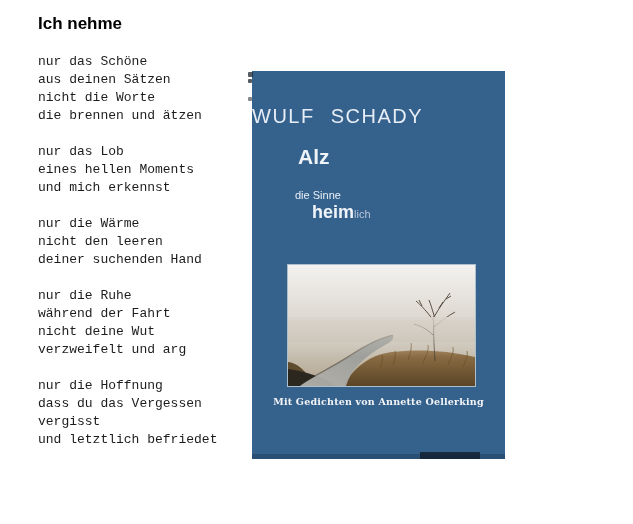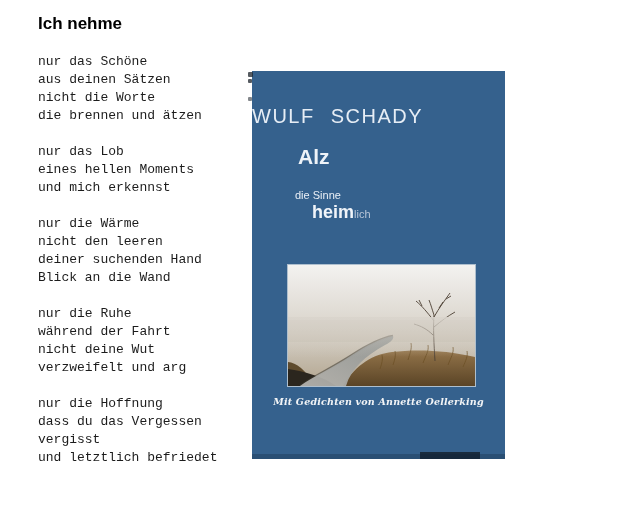--- a/index.html
+++ b/index.html
@@ -35,21 +35,21 @@
   .t4 .big{font-size:16px;font-weight:bold;color:#eef3f8;}
   .t4 .rest{font-size:11px;color:#8da2bb;font-family:"Liberation Mono",monospace;letter-spacing:2px;}
   .photo{
     position:absolute;left:35px;top:193px;width:187px;height:121px;
     border:1px solid #aebfce;background:#ddd8d0;
   }
   .photo svg{display:block;}
   .credit{
     position:absolute;left:0;top:325px;width:100%;text-align:center;
     font-family:"DejaVu Serif","Liberation Serif",serif;font-weight:bold;
-    font-size:9.5px;letter-spacing:.2px;color:#f2f4f6;font-style:italic;
+    font-size:9.5px;letter-spacing:.2px;color:#f2f4f6;
   }
   .speck{position:absolute;background:#1d242c;opacity:.75;border-radius:1px;}
   .speck.s1{left:-4px;top:1px;width:5px;height:5px;}
   .speck.s2{left:-4px;top:8px;width:4px;height:4px;}
   .speck.s3{left:-4px;top:26px;width:4px;height:4px;opacity:.55;}
   .bottom-artifact{
     position:absolute;left:168px;top:381px;width:60px;height:7px;
     background:#141f2b;opacity:.8;filter:blur(.6px);
   }
 </style>
@@ -71,21 +71,20 @@
     <p class="stanza">
       <span class="line">nur das Lob</span>
       <span class="line">eines hellen Moments</span>
       <span class="line">und mich erkennst</span>
     </p>
 
     <p class="stanza">
       <span class="line">nur die Wärme</span>
       <span class="line">nicht den leeren</span>
       <span class="line">deiner suchenden Hand</span>
-      <span class="line">Blick an die Wand</span>
     </p>
 
     <p class="stanza">
       <span class="line">nur die Ruhe</span>
       <span class="line">während der Fahrt</span>
       <span class="line">nicht deine Wut</span>
       <span class="line">verzweifelt und arg</span>
     </p>
 
     <p class="stanza">

